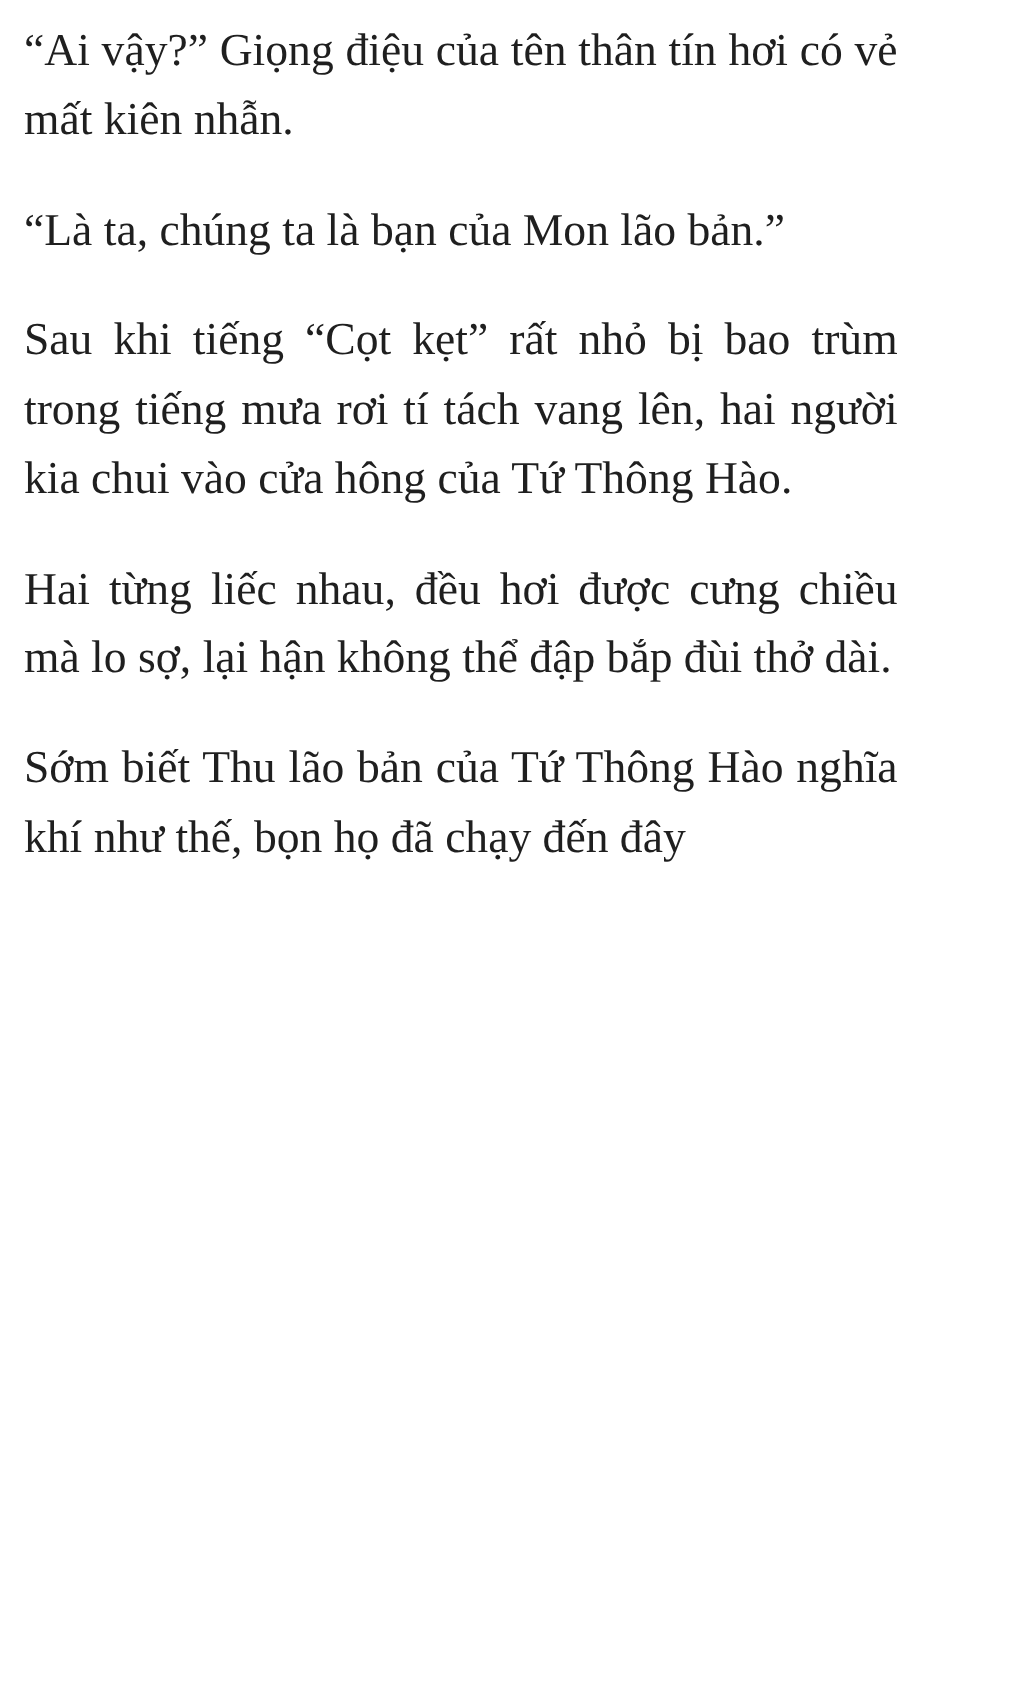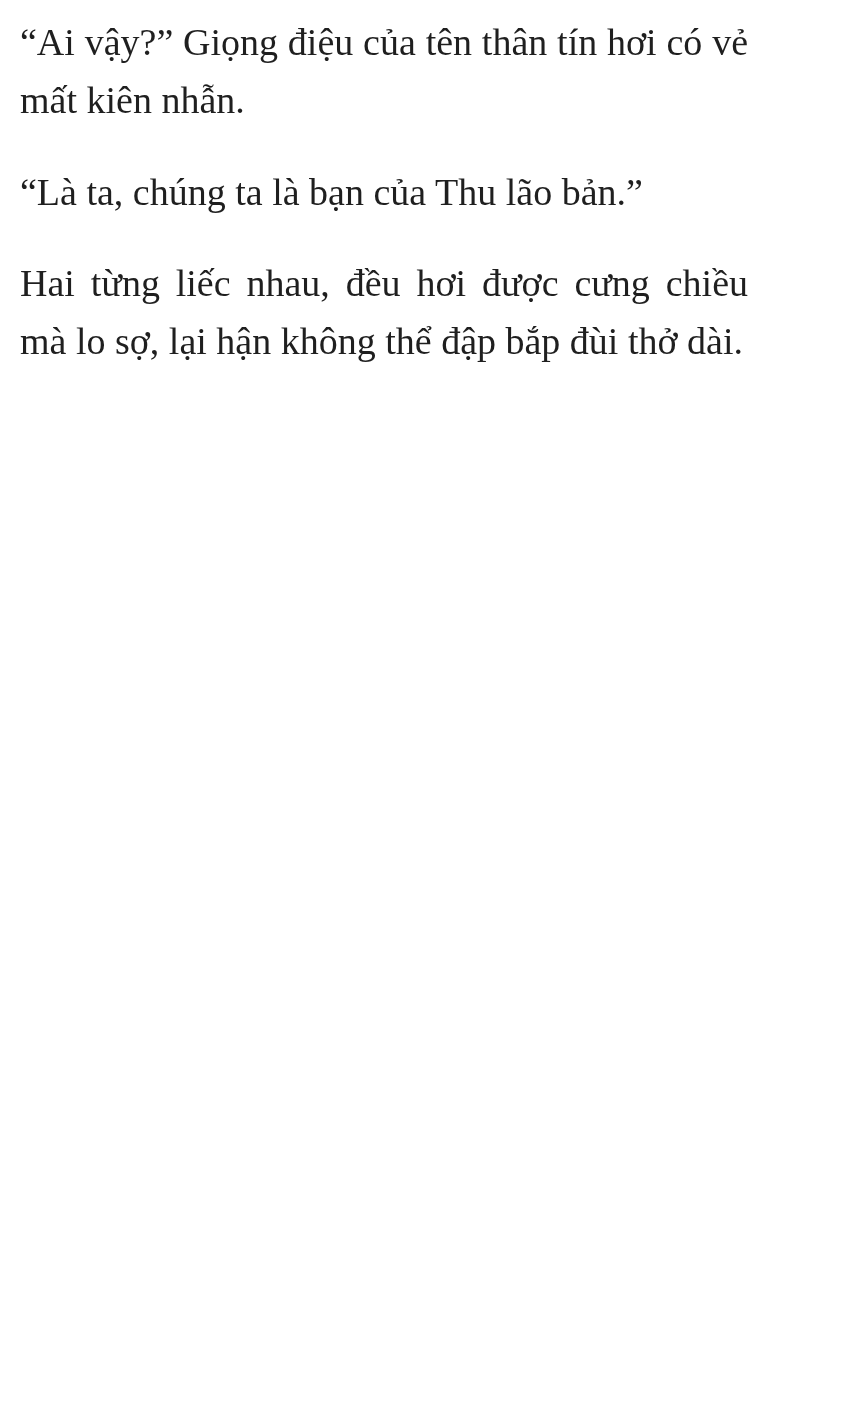--- a/index.html
+++ b/index.html
@@ -32,15 +32,17 @@
   }
   #reader p:last-child {
     margin-bottom: 0;
   }
 </style>
 </head>
 <body>
 
 <div id="reader">
   <p>“Ai vậy?” Giọng điệu của tên thân tín hơi có vẻ mất kiên nhẫn.</p>
-  <p>“Là ta, chúng ta là bạn của Thu lão bản.”</p>
+  <p>“Là ta, chúng ta là bạn của Mon lão bản.”</p>
+  <p>Sau khi tiếng “Cọt kẹt” rất nhỏ bị bao trùm trong tiếng mưa rơi tí tách vang lên, hai người kia chui vào cửa hông của Tứ Thông Hào.</p>
   <p>Hai từng liếc nhau, đều hơi được cưng chiều mà lo sợ, lại hận không thể đập bắp đùi thở dài.</p>
+  <p>Sớm biết Thu lão bản của Tứ Thông Hào nghĩa khí như thế, bọn họ đã chạy đến đây</p>
 </div>
 
 </body></html>

